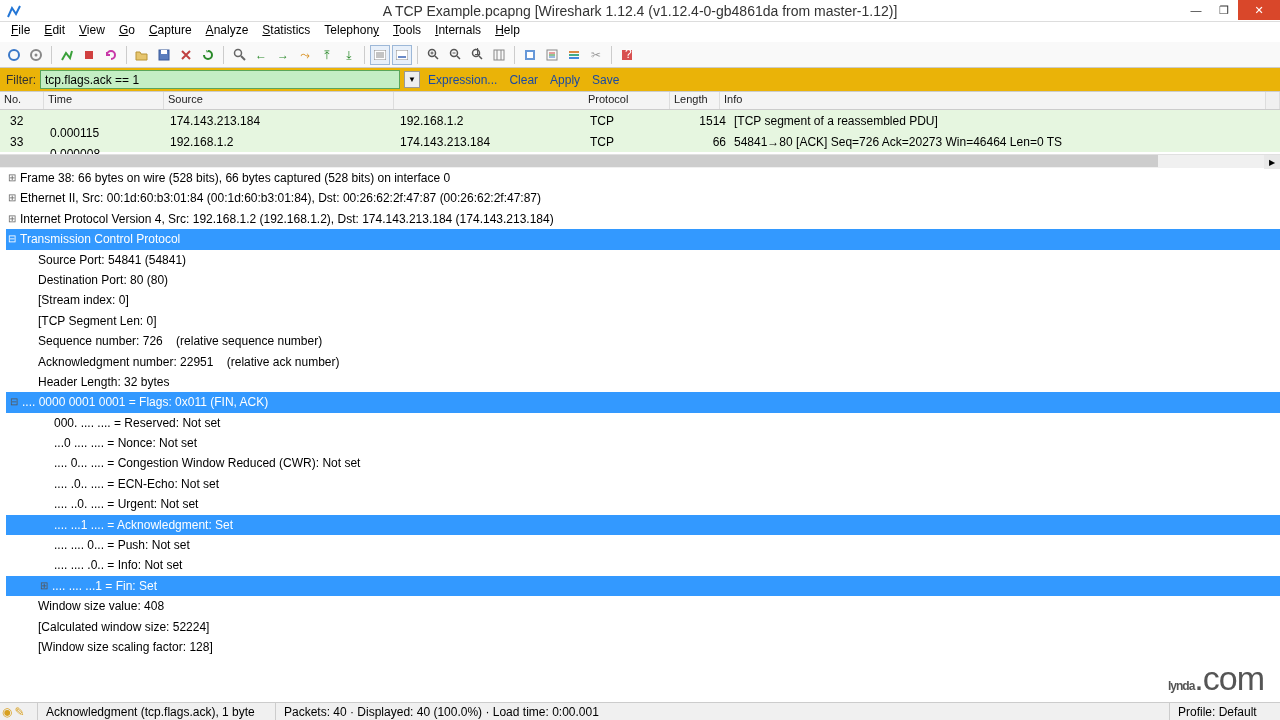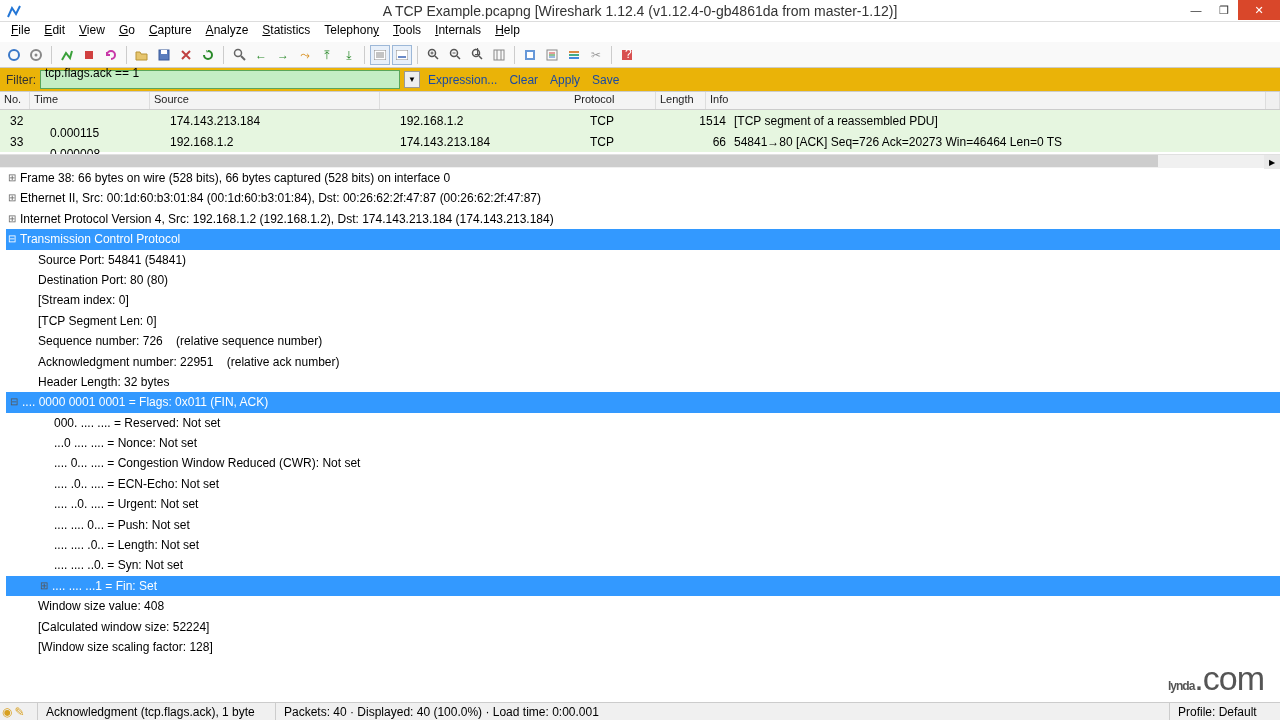--- a/index.html
+++ b/index.html
@@ -11,27 +11,27 @@
 .winbtn { width:28px; height:20px; display:flex; align-items:center; justify-content:center; font-size:11px; color:#333; }
 .winbtn.close { background:#d9472a; color:#fff; width:42px; }
 .menubar { height:20px; display:flex; align-items:flex-start; padding:0 4px; }
 .menubar span { padding:1px 7px; cursor:default; }
 .menubar u { text-decoration:underline; }
 .toolbar { height:26px; display:flex; align-items:center; padding:2px 4px; gap:2px; border-bottom:1px solid #ccc; background:#f9f9f9; }
 .tbtn { width:20px; height:20px; display:flex; align-items:center; justify-content:center; border:1px solid transparent; font-size:12px; }
 .tsep { width:1px; height:18px; background:#ccc; margin:0 3px; }
 .filterbar { height:24px; display:flex; align-items:center; padding:0 6px; gap:4px; background:#eab308; border-bottom:1px solid #ccc; }
 .filterbar label { color:#333; }
-.filterbar .filterbox { flex:0 0 360px; height:19px; border:1px solid #5aa65a; background:#c4eec4; display:flex; align-items:flex-end; padding:8px 4px; }
+.filterbar .filterbox { flex:0 0 360px; height:19px; border:1px solid #5aa65a; background:#c4eec4; display:flex; align-items:center; padding:8px 4px; }
 .filterbar .filterbox input { border:none; outline:none; background:transparent; flex:1; font-family:inherit; font-size:12px; }
 .filterbar .dd { width:16px; height:17px; border:1px solid #999; background:#eee; display:flex; align-items:center; justify-content:center; font-size:8px; }
 .filterbar .link { color:#1a4aa3; cursor:pointer; padding:0 4px; }
 .packetheader { height:18px; background:#f4f4f4; display:flex; border-bottom:1px solid #ccc; position:relative; }
 .packetheader div { padding:1px 4px; border-right:1px solid #ddd; font-size:11px; color:#222; }
-.ph-no { width:30px; text-align:left;} .ph-time{width:120px;} .ph-src{width:230px;} .ph-dst{width:190px;margin-top:24px;} .ph-proto{width:86px;} .ph-len{width:50px;} .ph-info{flex:1;}
+.ph-no { width:44px; text-align:left;} .ph-time{width:120px;} .ph-src{width:230px;} .ph-dst{width:190px;margin-top:24px;} .ph-proto{width:86px;} .ph-len{width:50px;} .ph-info{flex:1;}
 .packetlist { height:44px; overflow:hidden; position:relative; }
 .prow { display:flex; height:21px; align-items:center; font-family:Consolas,monospace; font-size:14px; padding-left:10px; }
 .prow.g { background:#e6f6e0; }
 .prow span.no{width:40px;display:inline-block;} .prow span.tm{width:120px;margin-top:24px;} .prow span.sr{width:230px;} .prow span.ds{width:190px;} .prow span.pr{width:86px;} .prow span.ln{width:50px; text-align:right;} .prow span.in{flex:1; padding-left:8px; white-space:nowrap; overflow:hidden;}
 .hscroll { height:14px; background:#f0f0f0; border-top:1px solid #e0e0e0; position:relative; }
 .hscroll .thumb { position:absolute; left:0; top:0; height:12px; width:1158px; background:#cdcdcd; }
 .hscroll .ra { position:absolute; right:0; top:0; width:16px; height:14px; background:#e8e8e8; display:flex; align-items:center; justify-content:center; font-size:8px; }
 .details { font-family:Consolas,monospace; font-size:15px; line-height:20.4px; padding-left:6px; }
 .details .row { white-space:pre; padding-left:14px; height:20.4px; display:flex; align-items:center; }
 .details .row.top { padding-left:14px; }
@@ -280,23 +280,23 @@
   <div class="row indent1"><span>[TCP Segment Len: 0]</span></div>
   <div class="row indent1"><span>Sequence number: 726    (relative sequence number)</span></div>
   <div class="row indent1"><span>Acknowledgment number: 22951    (relative ack number)</span></div>
   <div class="row indent1"><span>Header Length: 32 bytes</span></div>
   <div class="row indent1 sel"><span class="exp" style="margin-left:-28px;color:#555;">⊟</span><span>.... 0000 0001 0001 = Flags: 0x011 (FIN, ACK)</span></div>
   <div class="row indent2"><span>000. .... .... = Reserved: Not set</span></div>
   <div class="row indent2"><span>...0 .... .... = Nonce: Not set</span></div>
   <div class="row indent2"><span>.... 0... .... = Congestion Window Reduced (CWR): Not set</span></div>
   <div class="row indent2"><span>.... .0.. .... = ECN-Echo: Not set</span></div>
   <div class="row indent2"><span>.... ..0. .... = Urgent: Not set</span></div>
+  <div class="row indent2 sel"><span>.... ...1 .... = Acknowledgment: Set</span></div>
   <div class="row indent2"><span>.... .... 0... = Push: Not set</span></div>
-  <div class="row indent2"><span>.... .... .0.. = Length: Not set</span></div>
-  <div class="row indent2"><span>.... .... ..0. = Syn: Not set</span></div>
+  <div class="row indent2"><span>.... .... .0.. = Info: Not set</span></div>
   <div class="row indent2 sel"><span class="exp" style="margin-left:-14px;color:#555;">⊞</span><span>.... .... ...1 = Fin: Set</span></div>
   <div class="row indent1"><span>Window size value: 408</span></div>
   <div class="row indent1"><span>[Calculated window size: 52224]</span></div>
   <div class="row indent1"><span>[Window size scaling factor: 128]</span></div>
 </div>
 
 <div class="watermark"><span class="b">lynda</span>.com</div>
 
 <div class="statusbar">
   <div class="cell first">

